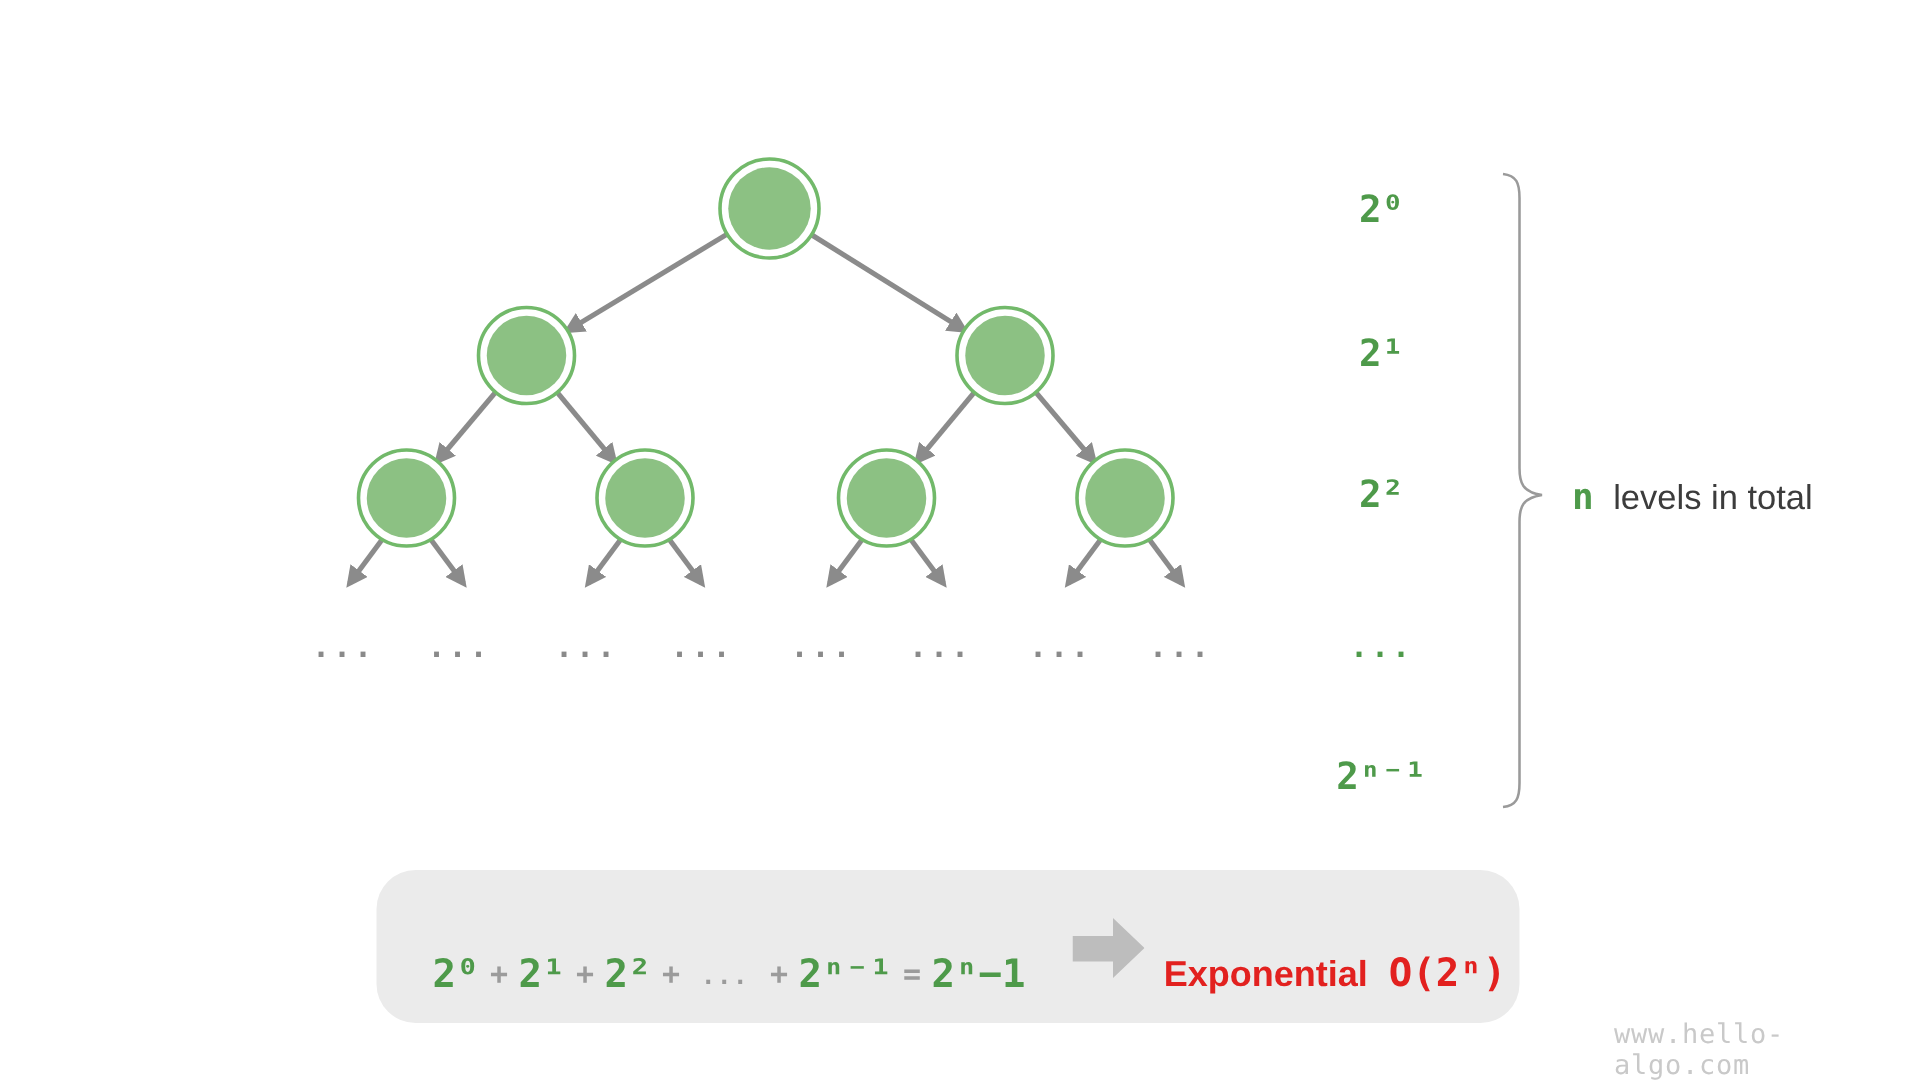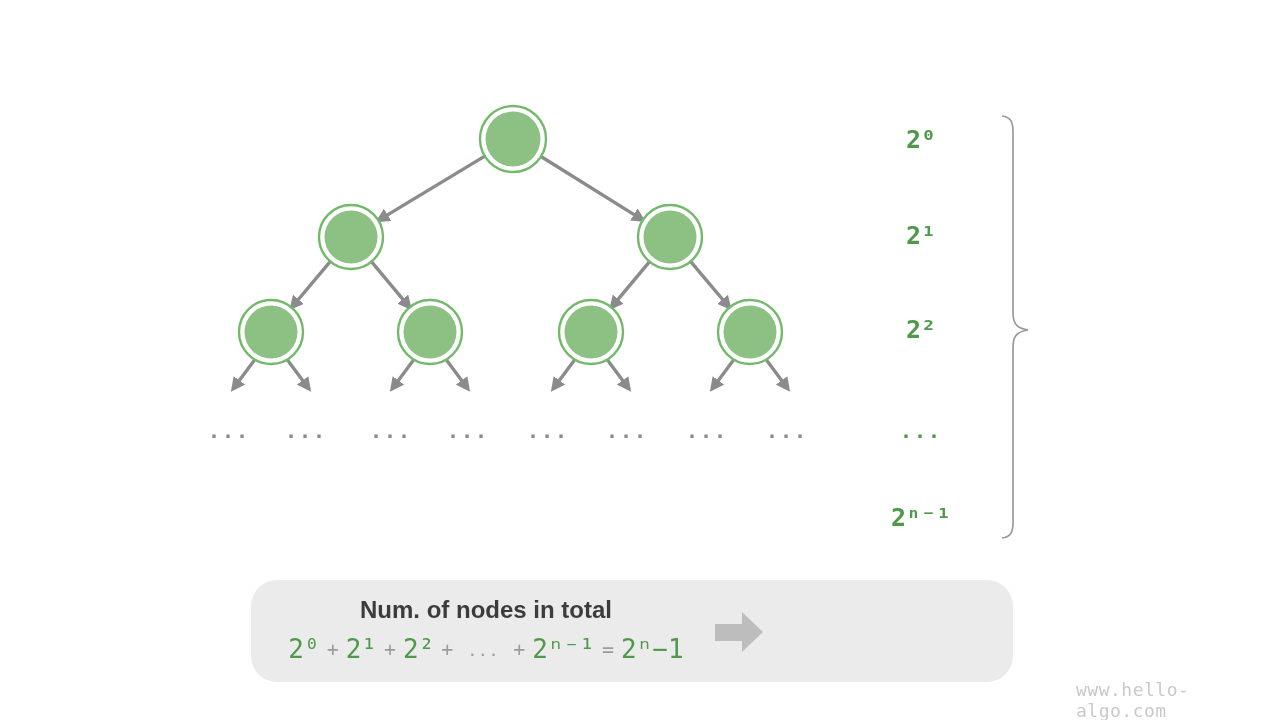--- a/index.html
+++ b/index.html
@@ -46,21 +46,21 @@
   .box{
     position:absolute; left:251px; top:580px; width:762px; height:102px;
     background:var(--box-bg); border-radius:26px;
   }
   .box-item{position:absolute; transform:translateX(-50%); white-space:nowrap;}
   .box-title{font-size:24px; font-weight:bold; color:var(--dark); line-height:28px;}
   .box-title-left{left:235px; top:16px;}
   .box-title-right{left:639px; top:16px;}
   .formula{
     left:235px; top:54px; font-family:"DejaVu Sans Mono", monospace;
-    font-weight:normal; font-size:26px; line-height:30px; color:var(--green);
+    font-weight:bold; font-size:26px; line-height:30px; color:var(--green);
   }
   .formula .op{color:var(--gray-op); font-size:20px; margin:0 7px; vertical-align:2px;}
   .formula .dots{font-size:16px; letter-spacing:1px;}
   .complexity{left:639px; top:54px; line-height:30px; color:var(--red); font-weight:bold;}
   .complexity .word{font-size:24px;}
   .complexity .bigo{font-family:"DejaVu Sans Mono", monospace; font-size:26px; margin-left:14px;}
   .block-arrow-svg{position:absolute; left:464px; top:32px;}
   .block-arrow-svg polygon{fill:var(--block-arrow);}
   .watermark{
     position:absolute; left:1076px; top:679px;
@@ -140,30 +140,35 @@
   <div class="tree-dots" style="left:677px">...</div>
   <div class="tree-dots" style="left:757px">...</div>
 
 
   <div class="lvl" style="top:126px">2⁰</div>
   <div class="lvl" style="top:222px">2¹</div>
   <div class="lvl" style="top:316px">2²</div>
   <div class="lvl lvl-dots" style="top:417px">...</div>
   <div class="lvl" style="top:504px">2ⁿ⁻¹</div>
 
+  <div class="n-label">
+    <span class="n">n</span><span>levels in total</span>
+  </div>
 
   <div class="box">
-    <div class="box-item box-title box-title-left">Num. of nodes in total</div>
 
     <div class="box-item formula">
       <span>2⁰</span><span class="op">+</span><span>2¹</span><span class="op">+</span><span>2²</span><span class="op">+</span><span class="op dots">...</span><span class="op">+</span><span>2ⁿ⁻¹</span><span class="op">=</span><span>2ⁿ−1</span>
     </div>
 
     <svg class="block-arrow-svg" width="48" height="40" viewBox="0 0 48 40">
       <polygon points="0,12 27,12 27,0 48,20 27,40 27,29 0,29"></polygon>
     </svg>
 
 
+    <div class="box-item complexity">
+      <span class="word">Exponential</span><span class="bigo">O(2ⁿ)</span>
+    </div>
   </div>
 
   <div class="watermark">www.hello-algo.com</div>
 
 </div>
 
 </body></html>

